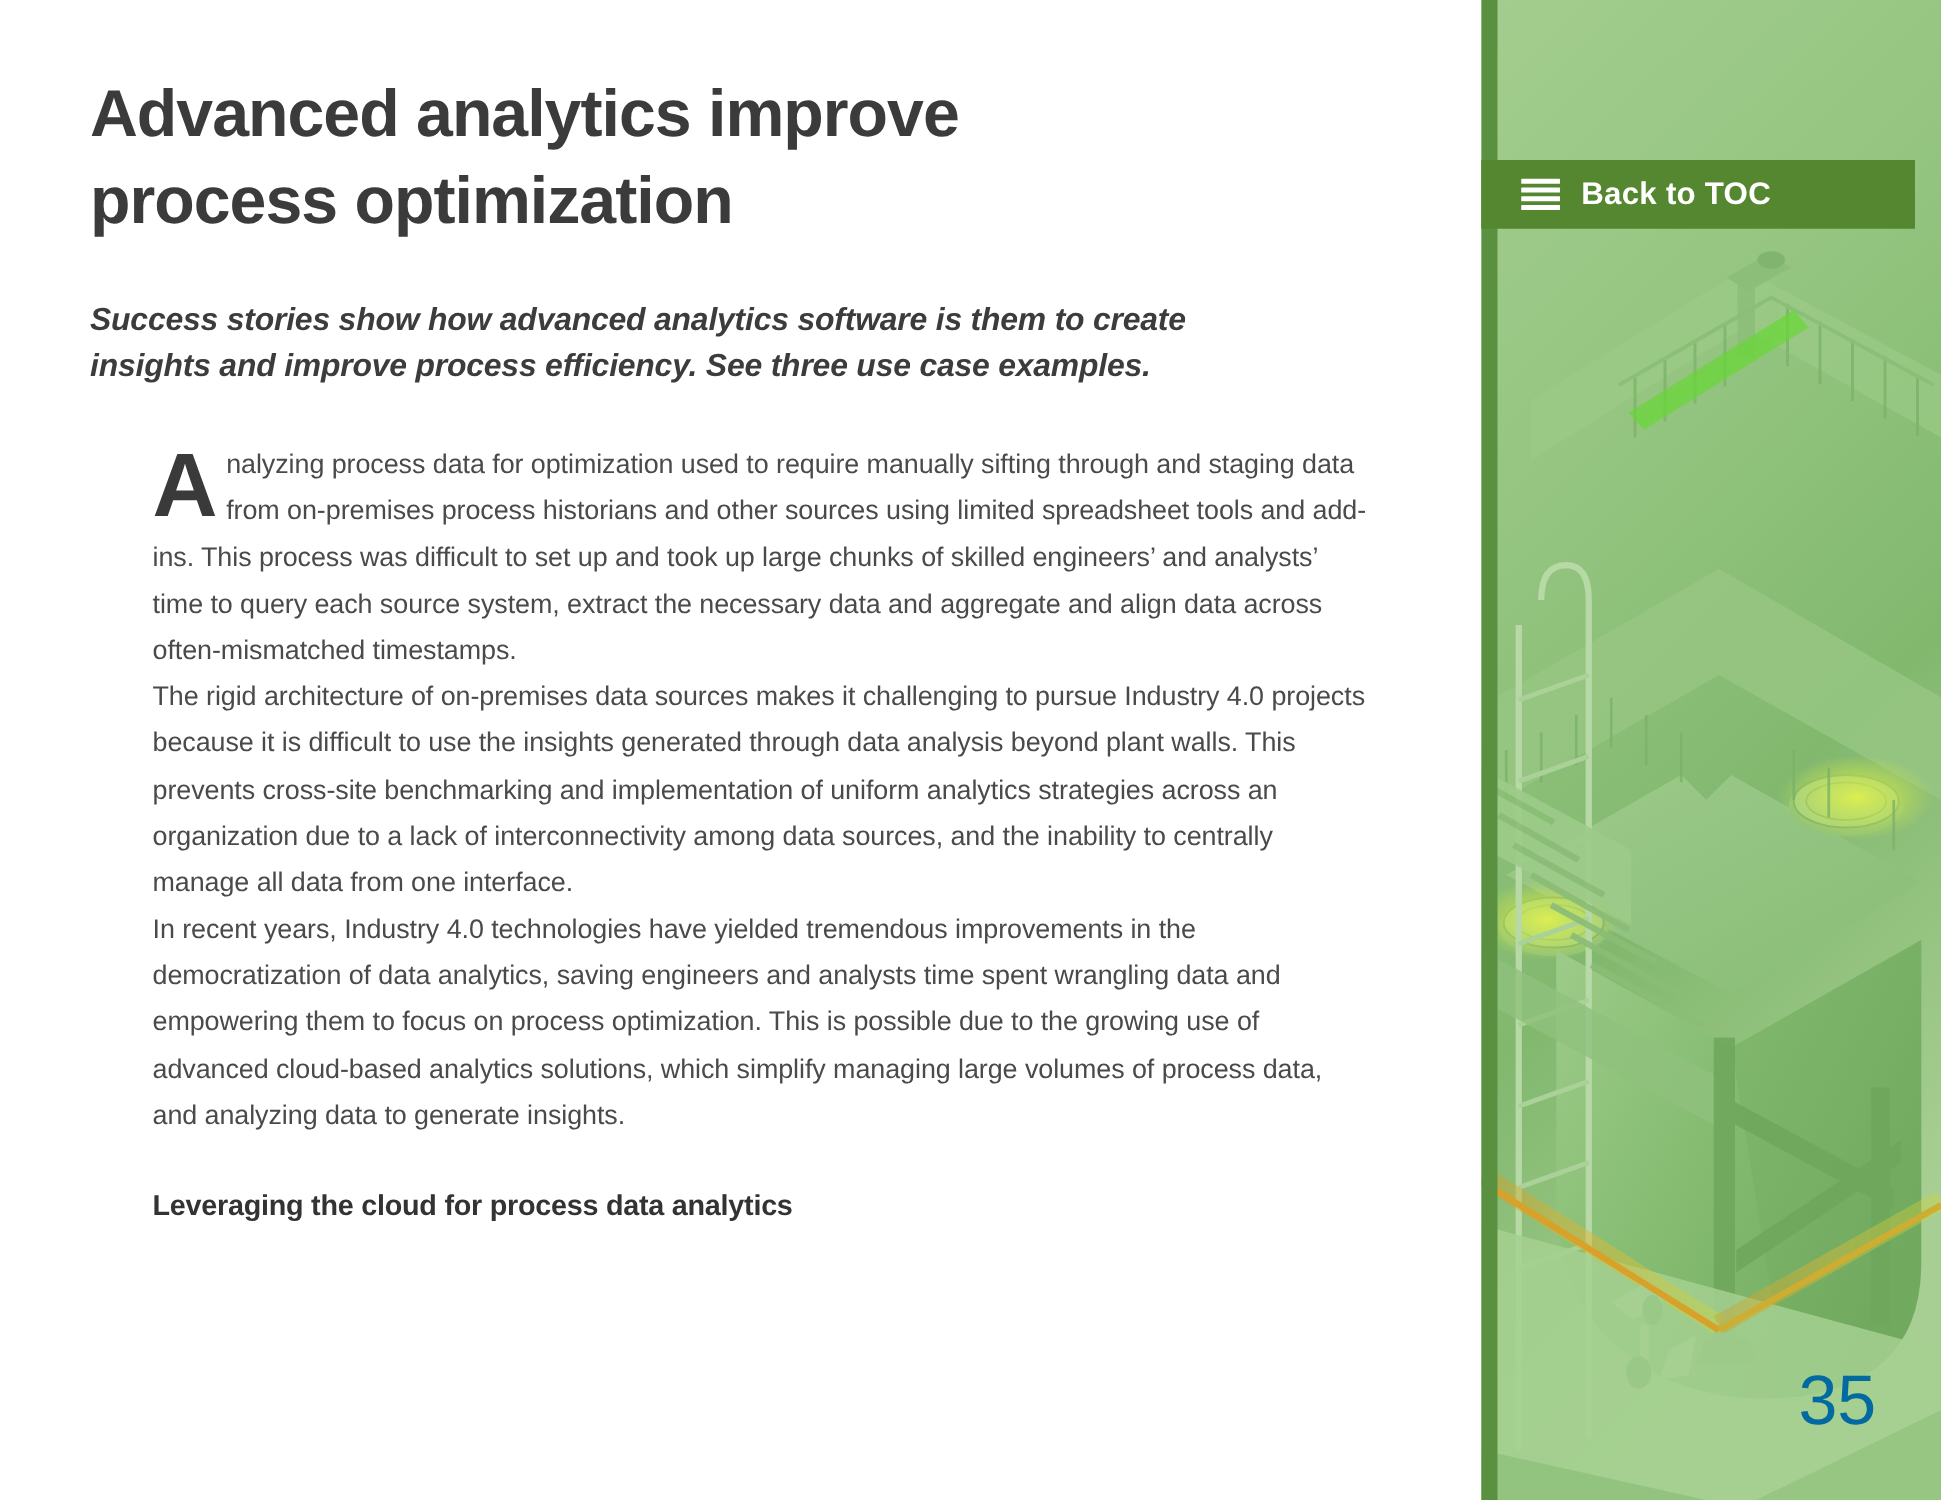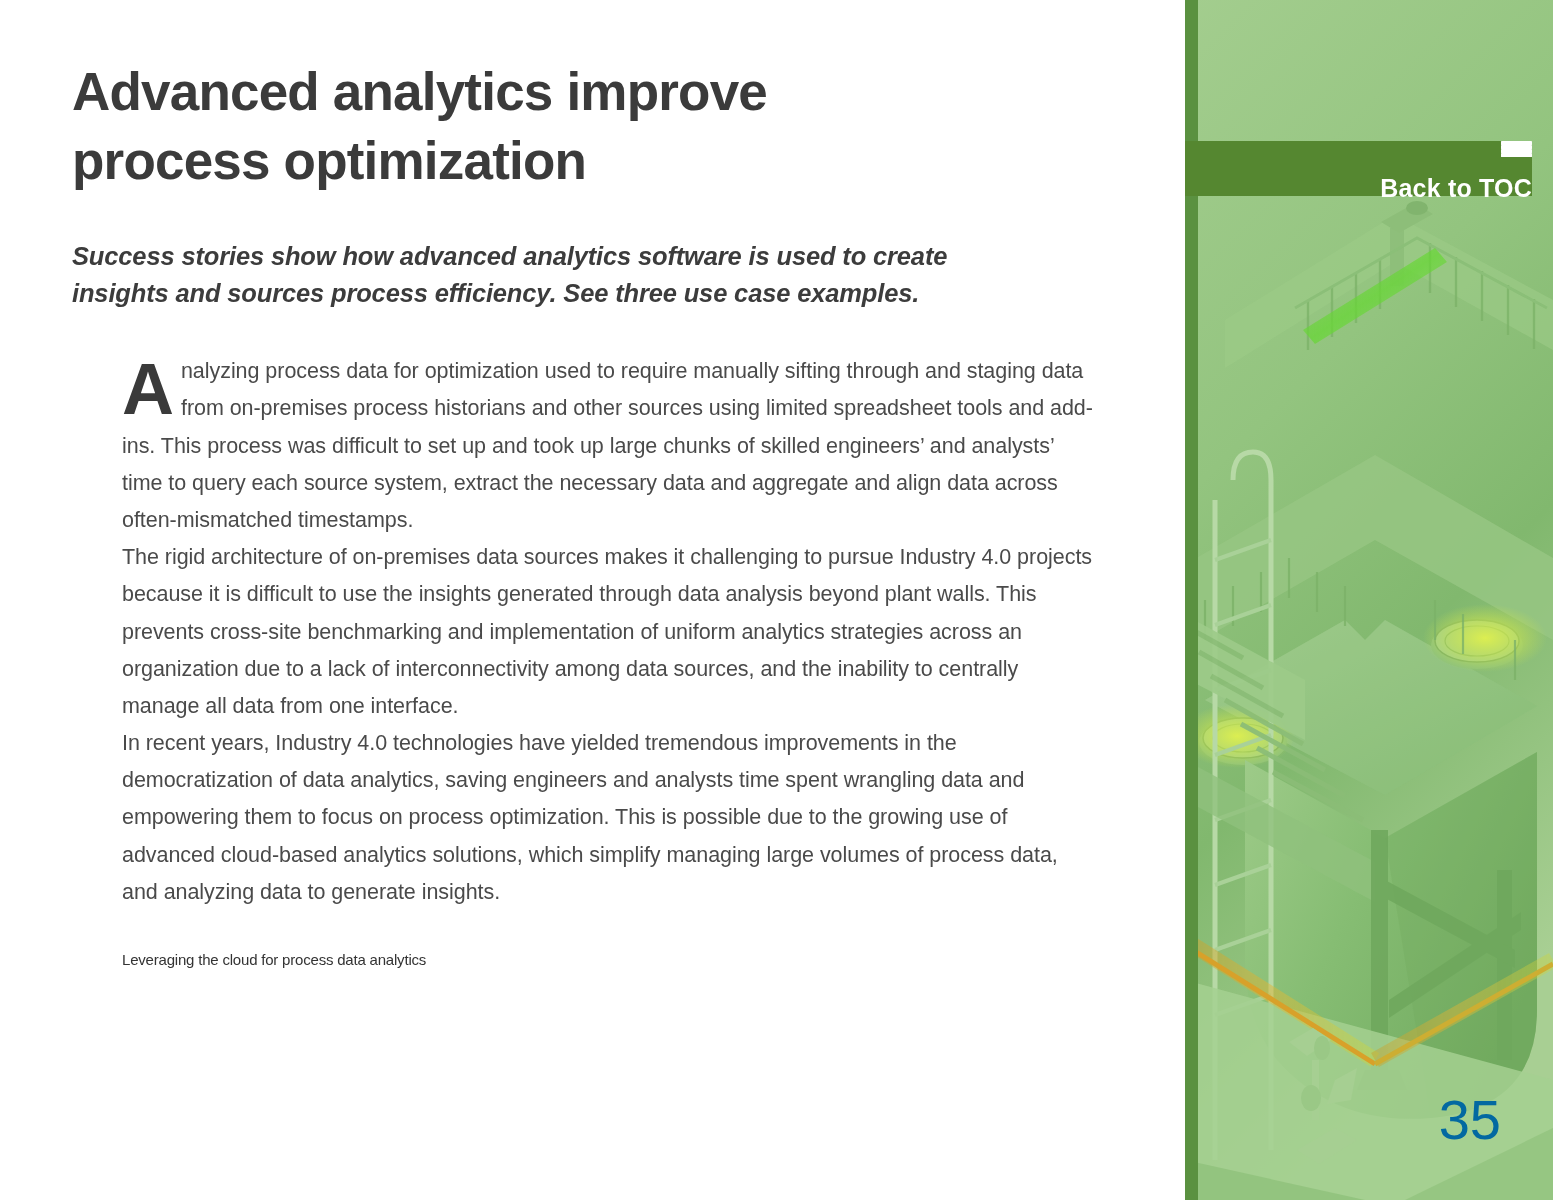--- a/index.html
+++ b/index.html
@@ -26,56 +26,56 @@
   p.body { font-size:21.5px; line-height:1.73; color:#4a4a4a; letter-spacing:-0.05px; text-align:left; }
   p.body + p.body { }
 
   p.first { position:relative; }
   p.first .dropcap {
     float:left; font-size:72px; line-height:0.78; font-weight:700;
     color:#3a3a3a; padding:6px 7px 0 0; margin-top:2px;
   }
 
   .subhead {
-    margin-top:40px; font-size:15px; font-weight:400; color:#333333; letter-spacing:-0.2px;
+    margin-top:40px; font-size:23px; font-weight:700; color:#333333; letter-spacing:-0.2px;
   }
   .subhead + p.body { margin-top:6px; }
 
   
   .right-panel { position:absolute; right:0; top:0; width:368px; height:1200px; overflow:hidden; }
   .illo { position:absolute; inset:0; }
   .illo svg { display:block; width:100%; height:100%; }
 
   .edge-strip { position:absolute; left:0; top:0; width:13px; height:1200px; background:#5a9140; }
 
   
   .toc-btn {
-    position:absolute; left:-30px; top:141px; width:377px; height:55px;
-    background:#558730; display:flex; align-items:flex-end; gap:17px;
-    padding-left:62px; cursor:pointer;flex-direction:column;
+    position:absolute; left:-30px; top:128px; width:377px; height:55px;
+    background:#558730; display:flex; align-items:center; gap:17px;
+    padding-left:62px; cursor:pointer;
   }
   .hamburger { width:31px; height:25px; display:flex; flex-direction:column; justify-content:space-between; }
   .hamburger i { display:block; height:4px; background:#ffffff; border-radius:0.5px; }
   .toc-label { color:#ffffff; font-size:25px; font-weight:700; letter-spacing:0.2px; }
 
   .page-num {
     position:absolute; right:52px; bottom:52px;
     color:#0369a1; font-size:56px; font-weight:400; line-height:1;
   }
 </style>
 </head>
 <body>
 
 <div class="page">
 
   <div class="content">
 
     <h1 class="page-title">Advanced analytics improve process optimization</h1>
 
-    <p class="deck">Success stories show how advanced analytics software is used to create insights and sources process efficiency. See three use case examples.</p>
+    <p class="deck">Success stories show how advanced analytics software is them to create insights and improve process efficiency. See three use case examples.</p>
 
     <div class="body-block">
 
       <p class="body first"><span class="dropcap">A</span><span>nalyzing process data for optimization used to require manually sifting through and staging data from on-premises process historians and other sources using limited spreadsheet tools and add-ins. This process was difficult to set up and took up large chunks of skilled engineers’ and analysts’ time to query each source system, extract the necessary data and aggregate and align data across often-mismatched timestamps.</span></p>
 
       <p class="body">The rigid architecture of on-premises data sources makes it challenging to pursue Industry 4.0 projects because it is difficult to use the insights generated through data analysis beyond plant walls. This prevents cross-site benchmarking and implementation of uniform analytics strategies across an organization due to a lack of interconnectivity among data sources, and the inability to centrally manage all data from one interface.</p>
 
       <p class="body">In recent years, Industry 4.0 technologies have yielded tremendous improvements in the democratization of data analytics, saving engineers and analysts time spent wrangling data and empowering them to focus on process optimization. This is possible due to the growing use of advanced cloud-based analytics solutions, which simplify managing large volumes of process data, and analyzing data to generate insights.</p>
 
       <h2 class="subhead">Leveraging the cloud for process data analytics</h2>

